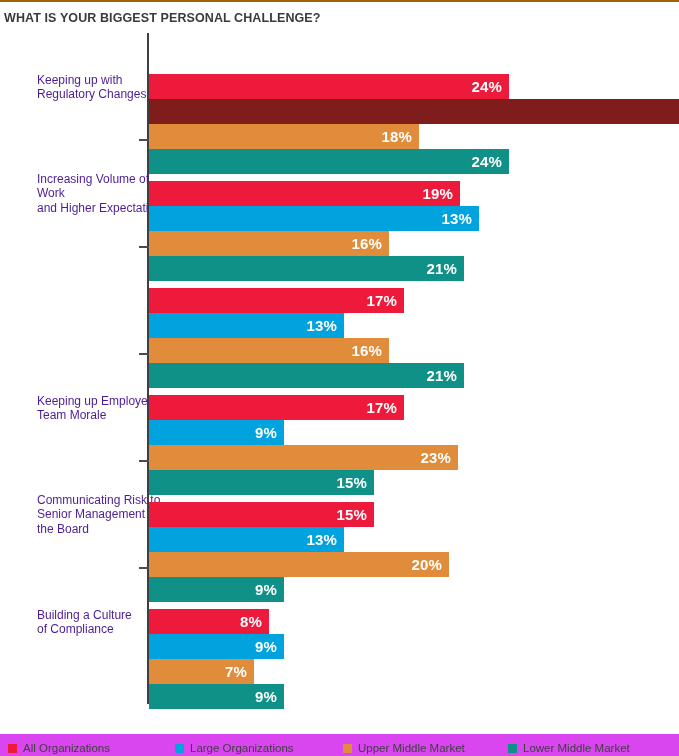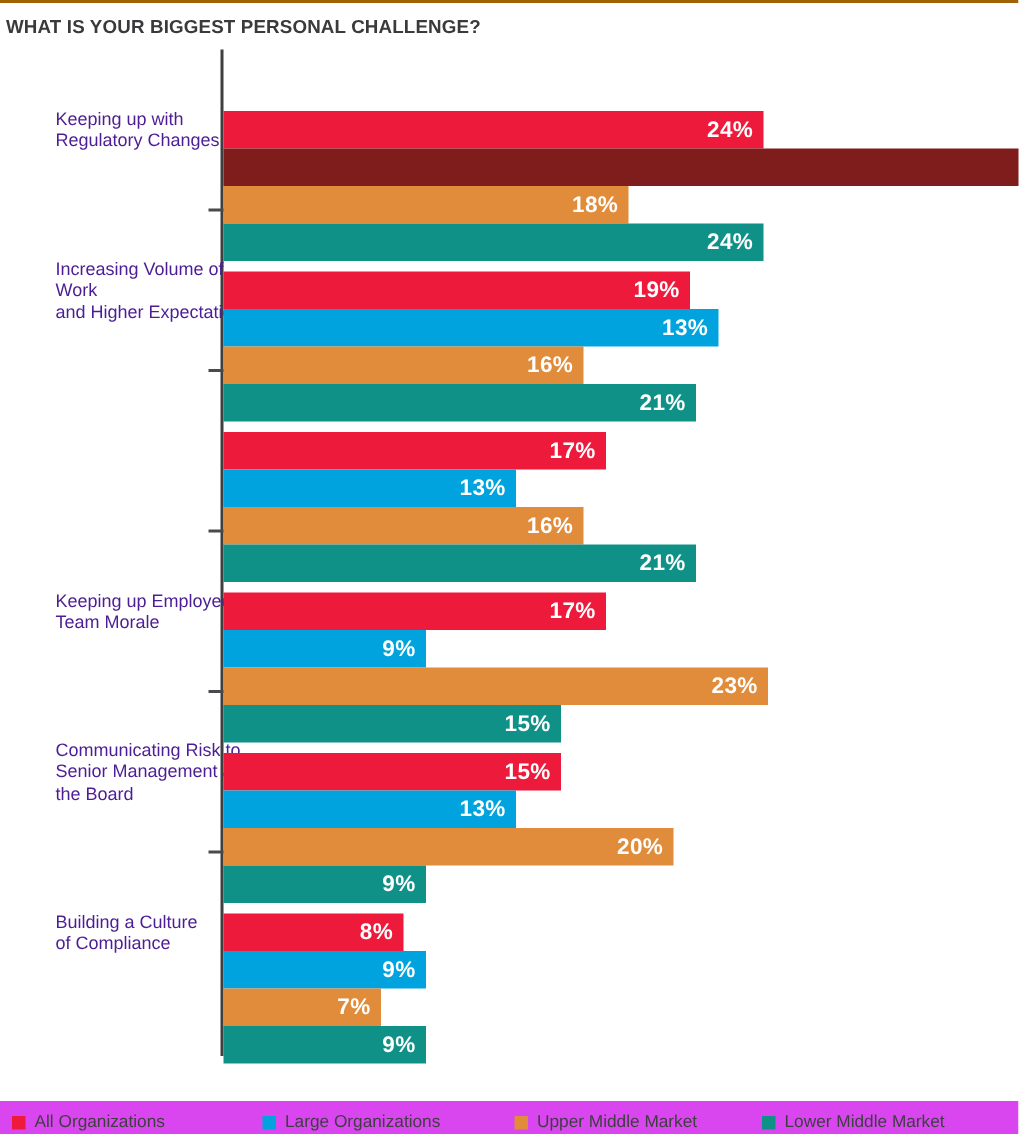--- a/index.html
+++ b/index.html
@@ -234,21 +234,21 @@
               <div class="bar" style="background: rgb(237, 26, 59); width: 255px;">
                 <span class="bar-label">17%</span>
               </div>
             </div>
             <div class="bar-row">
               <div class="bar" style="background: rgb(0, 163, 221); width: 135px;">
                 <span class="bar-label">9%</span>
               </div>
             </div>
             <div class="bar-row">
-              <div class="bar" style="background: rgb(224, 140, 58); width: 363px;">
+              <div class="bar" style="background: rgb(224, 140, 58); width: 309px;">
                 <span class="bar-label">23%</span>
               </div>
             </div>
             <div class="bar-row">
               <div class="bar" style="background: rgb(16, 145, 136); width: 225px;">
                 <span class="bar-label">15%</span>
               </div>
             </div>
           </div>
         </div>

